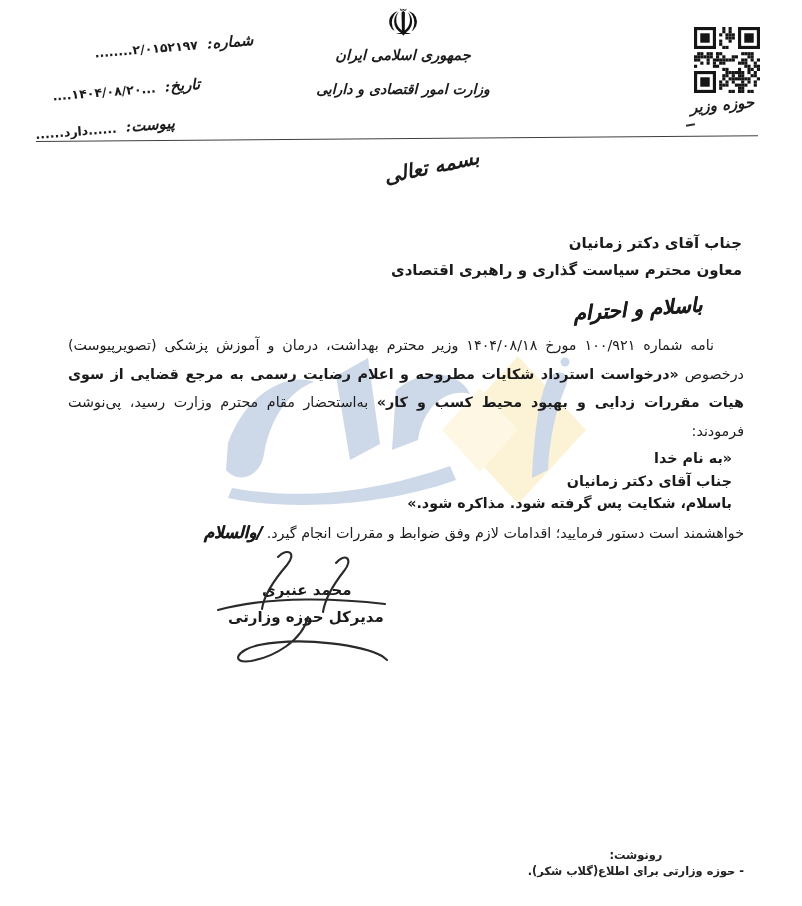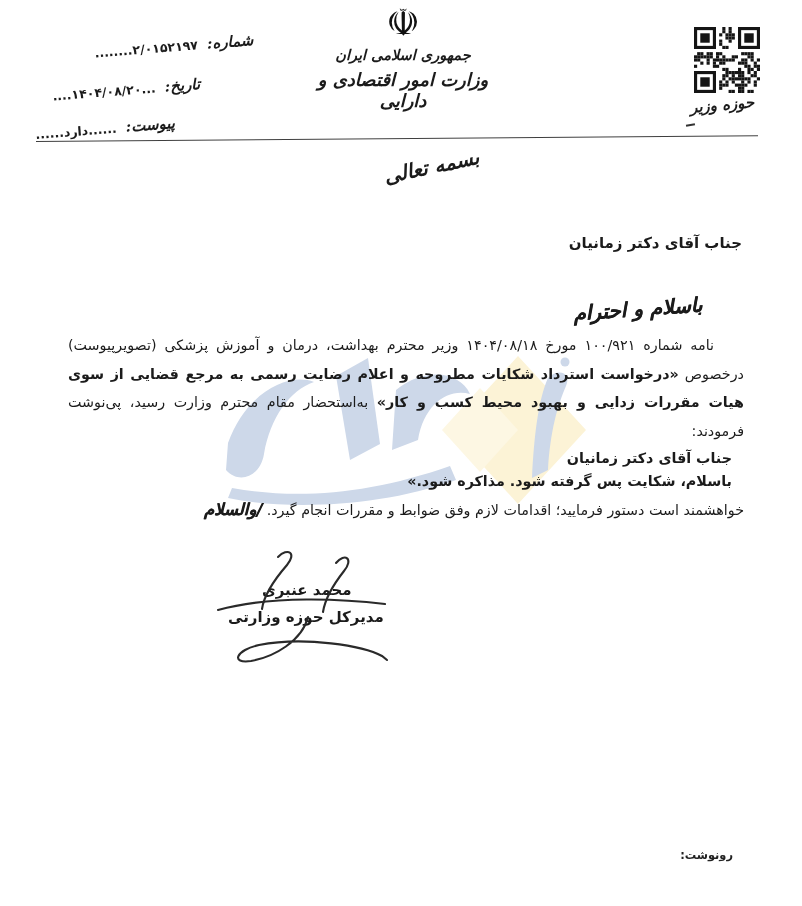--- a/index.html
+++ b/index.html
@@ -10,21 +10,21 @@
   }
   
   .hl-row{position:absolute;white-space:nowrap;transform:rotate(-4.5deg);transform-origin:right center;}
   .hl-label{font-family:"DejaVu Serif","Liberation Serif",serif;font-style:italic;font-weight:bold;font-size:15px;margin-left:4px;}
   .hl-value{font-weight:bold;font-size:12.5px;letter-spacing:.5px;}
   .header-line{position:absolute;left:36px;top:141px;width:722px;height:0;border-top:1.6px solid #3f3f3f;transform:rotate(-0.45deg);transform-origin:left center;}
   
   .hdr-center{position:absolute;left:298px;top:4px;width:210px;text-align:center;}
   .emblem{font-size:38px;line-height:1.05;color:#111;}
   .org1{font-family:"DejaVu Serif","Liberation Serif",serif;font-style:italic;font-weight:bold;font-size:14.5px;margin-top:2px;text-align:center;}
-  .org2{font-family:"DejaVu Serif","Liberation Serif",serif;font-style:italic;font-weight:bold;font-size:18px;margin-top:6px;}
+  .org2{font-family:"DejaVu Serif","Liberation Serif",serif;font-style:italic;font-weight:bold;font-size:14px;margin-top:18px;}
   
   .qr{position:absolute;left:694px;top:27px;width:66px;height:66px;}
   .qr-caption{position:absolute;left:682px;top:96px;width:80px;text-align:center;
     font-family:"DejaVu Serif","Liberation Serif",serif;font-style:italic;font-weight:bold;font-size:15px;
     transform:rotate(-5deg);white-space:nowrap;}
   .qr-dash{position:absolute;left:686px;top:124px;width:9px;height:2.2px;background:#333;transform:rotate(-10deg);}
   
   .besmeh{position:absolute;left:370px;top:156px;width:110px;
     font-family:"DejaVu Serif","Liberation Serif",serif;font-style:italic;font-weight:bold;font-size:20px;
     transform:rotate(-12deg);white-space:nowrap;letter-spacing:-.5px;}
@@ -42,21 +42,21 @@
   .hand{font-family:"DejaVu Serif","Liberation Serif",serif;font-style:italic;font-weight:bold;font-size:16.5px;text-shadow:.5px 0 0 #1b1b1b;}
   
   .sig{position:absolute;left:212px;top:547px;width:182px;height:122px;}
   .sig .name{position:absolute;left:50px;top:34px;font-weight:bold;font-size:15px;white-space:nowrap;}
   .sig .title{position:absolute;left:16px;top:61px;font-weight:bold;font-size:15px;white-space:nowrap;}
   .sig svg{position:absolute;left:0;top:0;}
   
   .watermark{position:absolute;left:218px;top:348px;width:370px;height:165px;z-index:0;pointer-events:none;}
   .z1{z-index:1;}
   
-  .footer{position:absolute;right:69px;top:848px;text-align:center;font-size:11.4px;line-height:15.8px;font-weight:bold;color:#222;}
+  .footer{position:absolute;right:58px;top:848px;text-align:center;font-size:11.4px;line-height:15.8px;font-weight:bold;color:#222;}
 </style>
 </head>
 <body>
 
 <div class="page">
 
   <div class="watermark">
     <svg width="370" height="165" viewBox="0 0 370 165" xmlns="http://www.w3.org/2000/svg">
       <g>
         <polygon points="300,8 368,82 300,156 232,82" fill="#fcf3d6"></polygon>
@@ -224,27 +224,29 @@
           <rect x="6" y="48" width="9" height="9"></rect>
         </g>
       </svg></div>
   <div class="qr-caption z1">حوزه وزیر</div>
   <div class="qr-dash z1"></div>
 
   <div class="besmeh z1">بسمه تعالی</div>
 
   <div class="recipient z1">
     <div>جناب آقای دکتر زمانیان</div>
+    <div>معاون محترم سیاست گذاری و راهبری اقتصادی</div>
   </div>
 
   <div class="greeting z1">باسلام و احترام</div>
 
   <div class="body-text z1">
     <p><span>نامه شماره ۱۰۰/۹۲۱ مورخ ۱۴۰۴/۰۸/۱۸ وزیر محترم بهداشت، درمان و آموزش پزشکی (تصویرپیوست) درخصوص </span><b>«درخواست استرداد شکایات مطروحه و اعلام رضایت رسمی به مرجع قضایی از سوی هیات مقررات زدایی و بهبود محیط کسب و کار»</b><span> به‌استحضار مقام محترم وزارت رسید، پی‌نوشت فرمودند:</span></p>
     <div class="quote">
+      <div>«به نام خدا</div>
       <div>جناب آقای دکتر زمانیان</div>
       <div>باسلام، شکایت پس گرفته شود. مذاکره شود.»</div>
     </div>
     <div class="request"><span>خواهشمند است دستور فرمایید؛ اقدامات لازم وفق ضوابط و مقررات انجام گیرد. </span><b class="hand">/والسلام</b></div>
   </div>
 
   <div class="sig z1">
     <span class="name">محمد عنبری</span>
     <span class="title">مدیرکل حوزه وزارتی</span>
     <svg width="182" height="122" viewBox="0 0 182 122" xmlns="http://www.w3.org/2000/svg">
@@ -252,15 +254,16 @@
         <path d="M66,10 C76,0 85,6 75,18 C62,33 52,48 50,62"></path>
         <path d="M124,16 C133,5 142,12 132,24 C121,38 113,52 111,65"></path>
         <path d="M6,63 C60,48 132,52 173,57"></path>
         <path d="M96,70 C90,94 62,110 39,114 C18,117 24,103 47,98 C93,89 152,99 170,109 L175,113"></path>
       </g>
     </svg>
   </div>
 
   <div class="footer z1">
     <div>رونوشت:</div>
+    <div>- حوزه وزارتی برای اطلاع(گلاب شکر).</div>
   </div>
 
 </div>
 
 </body></html>

